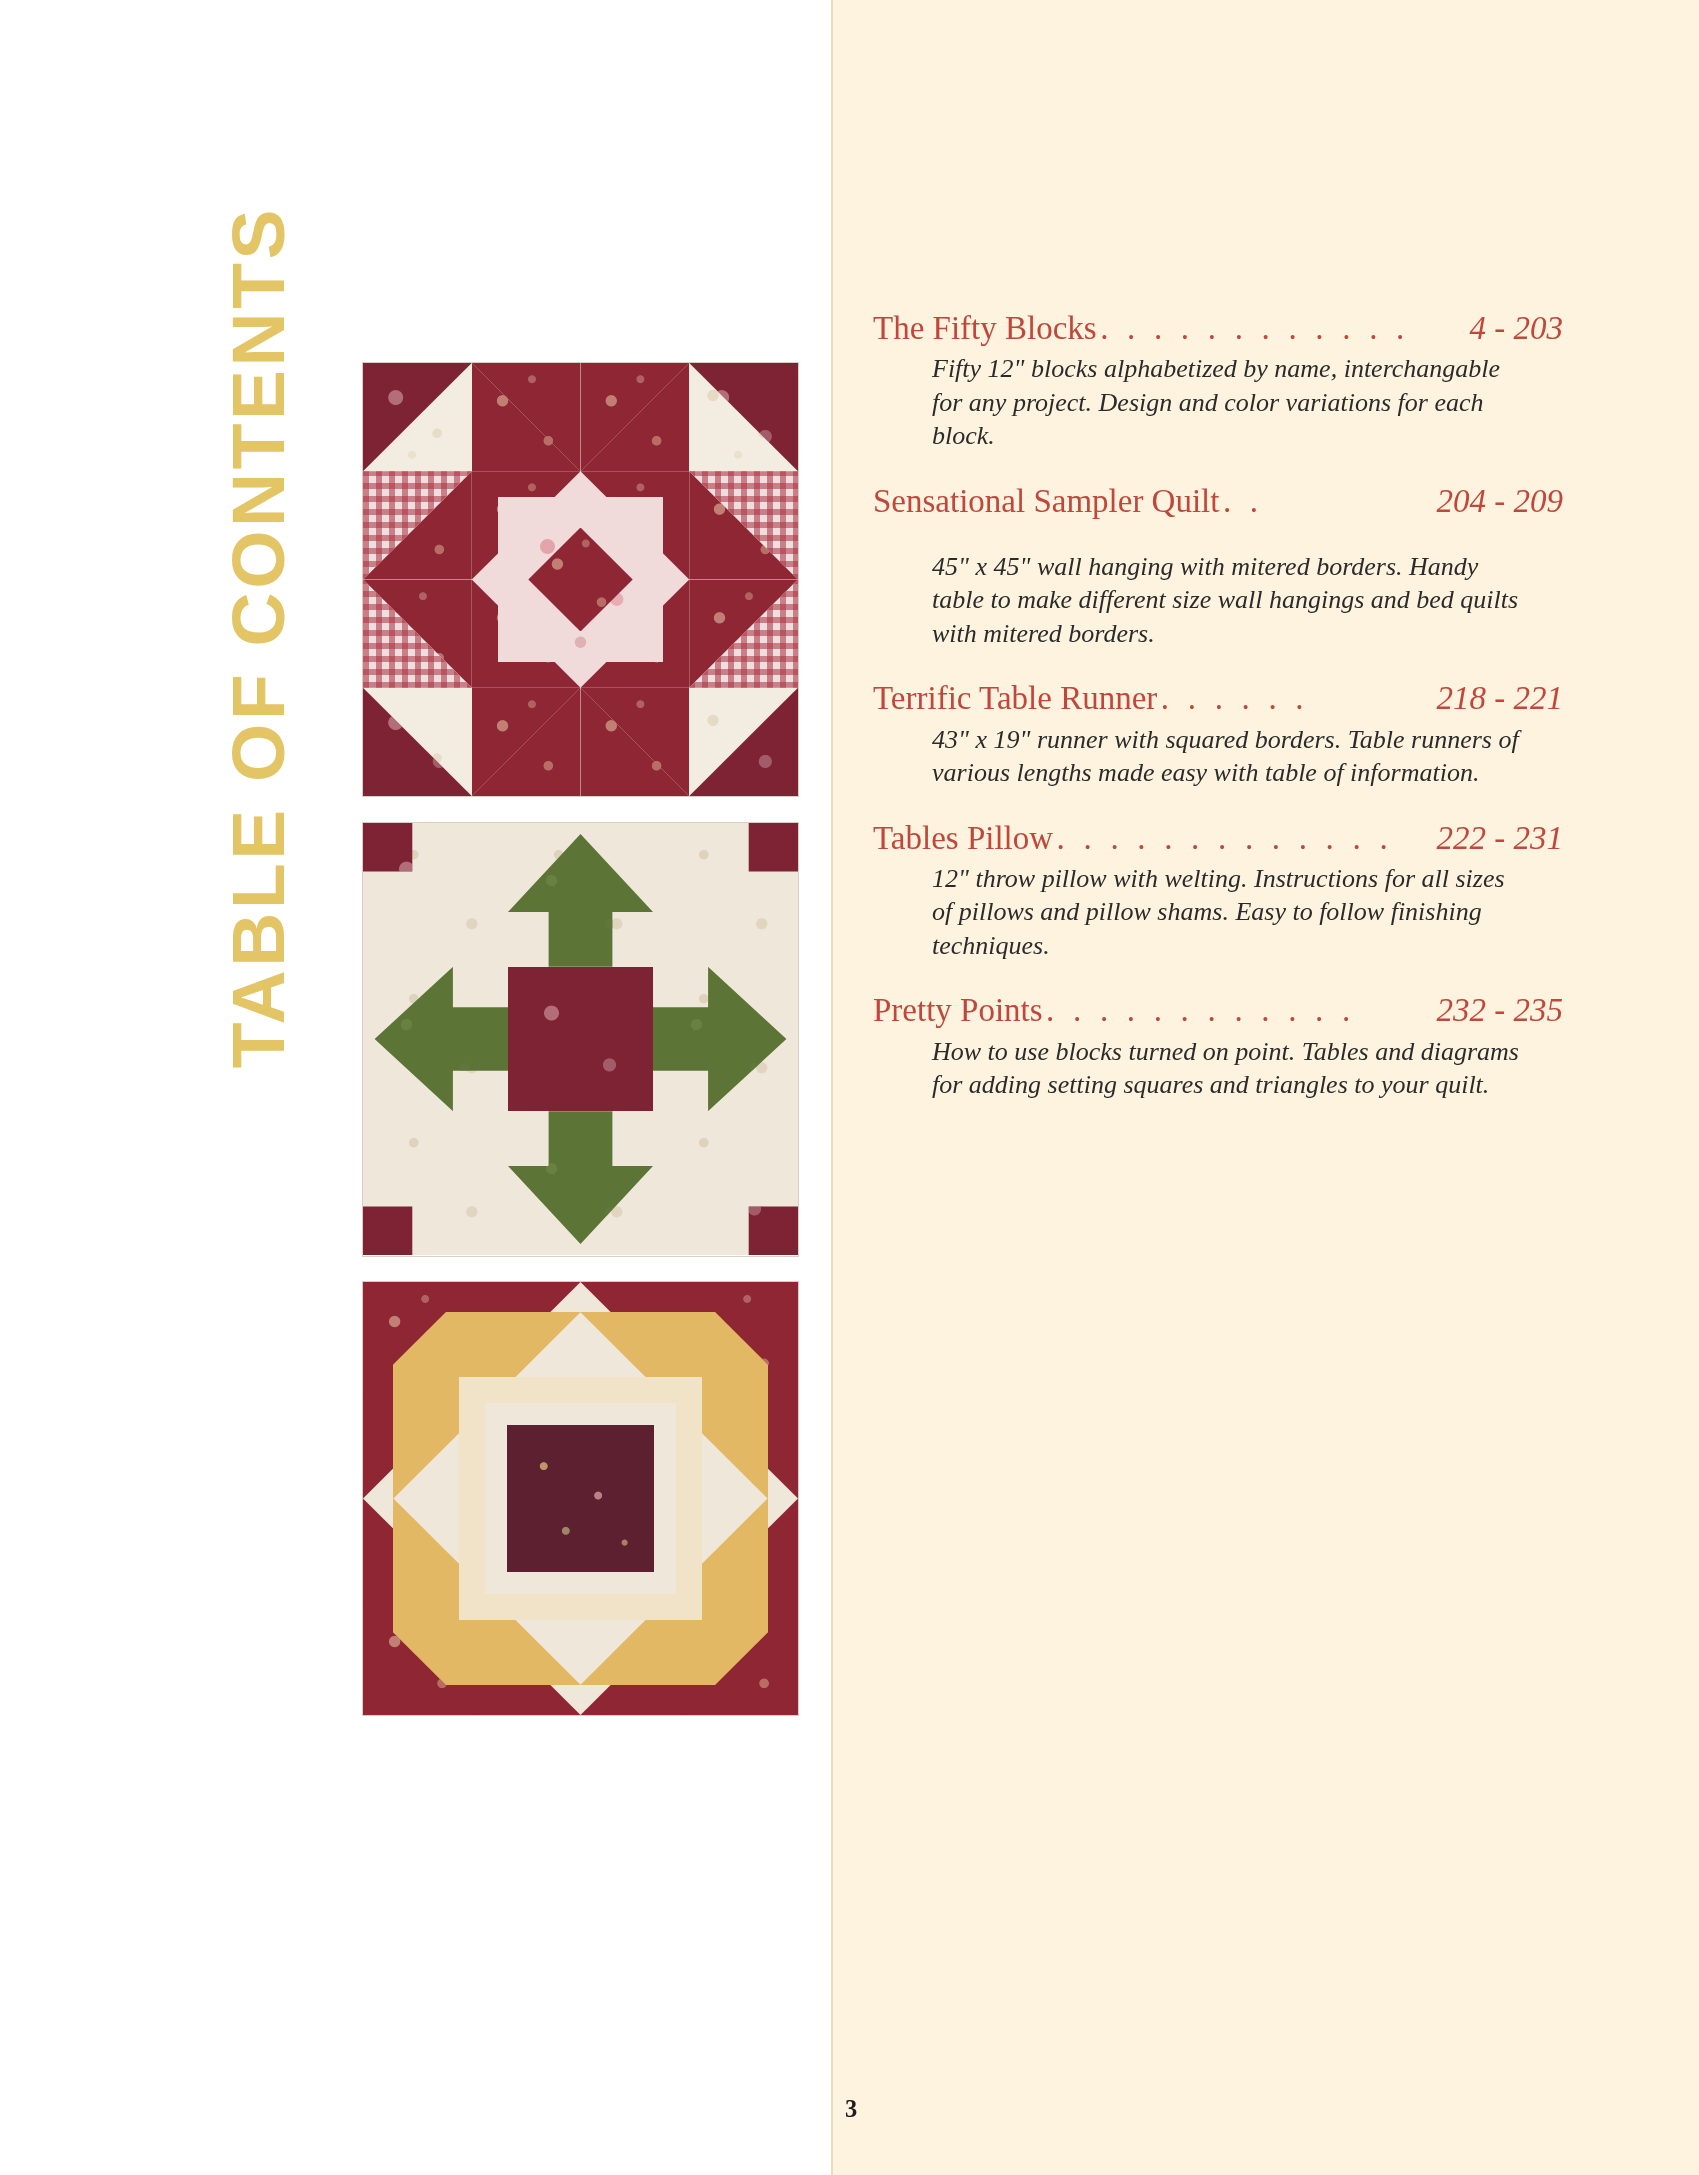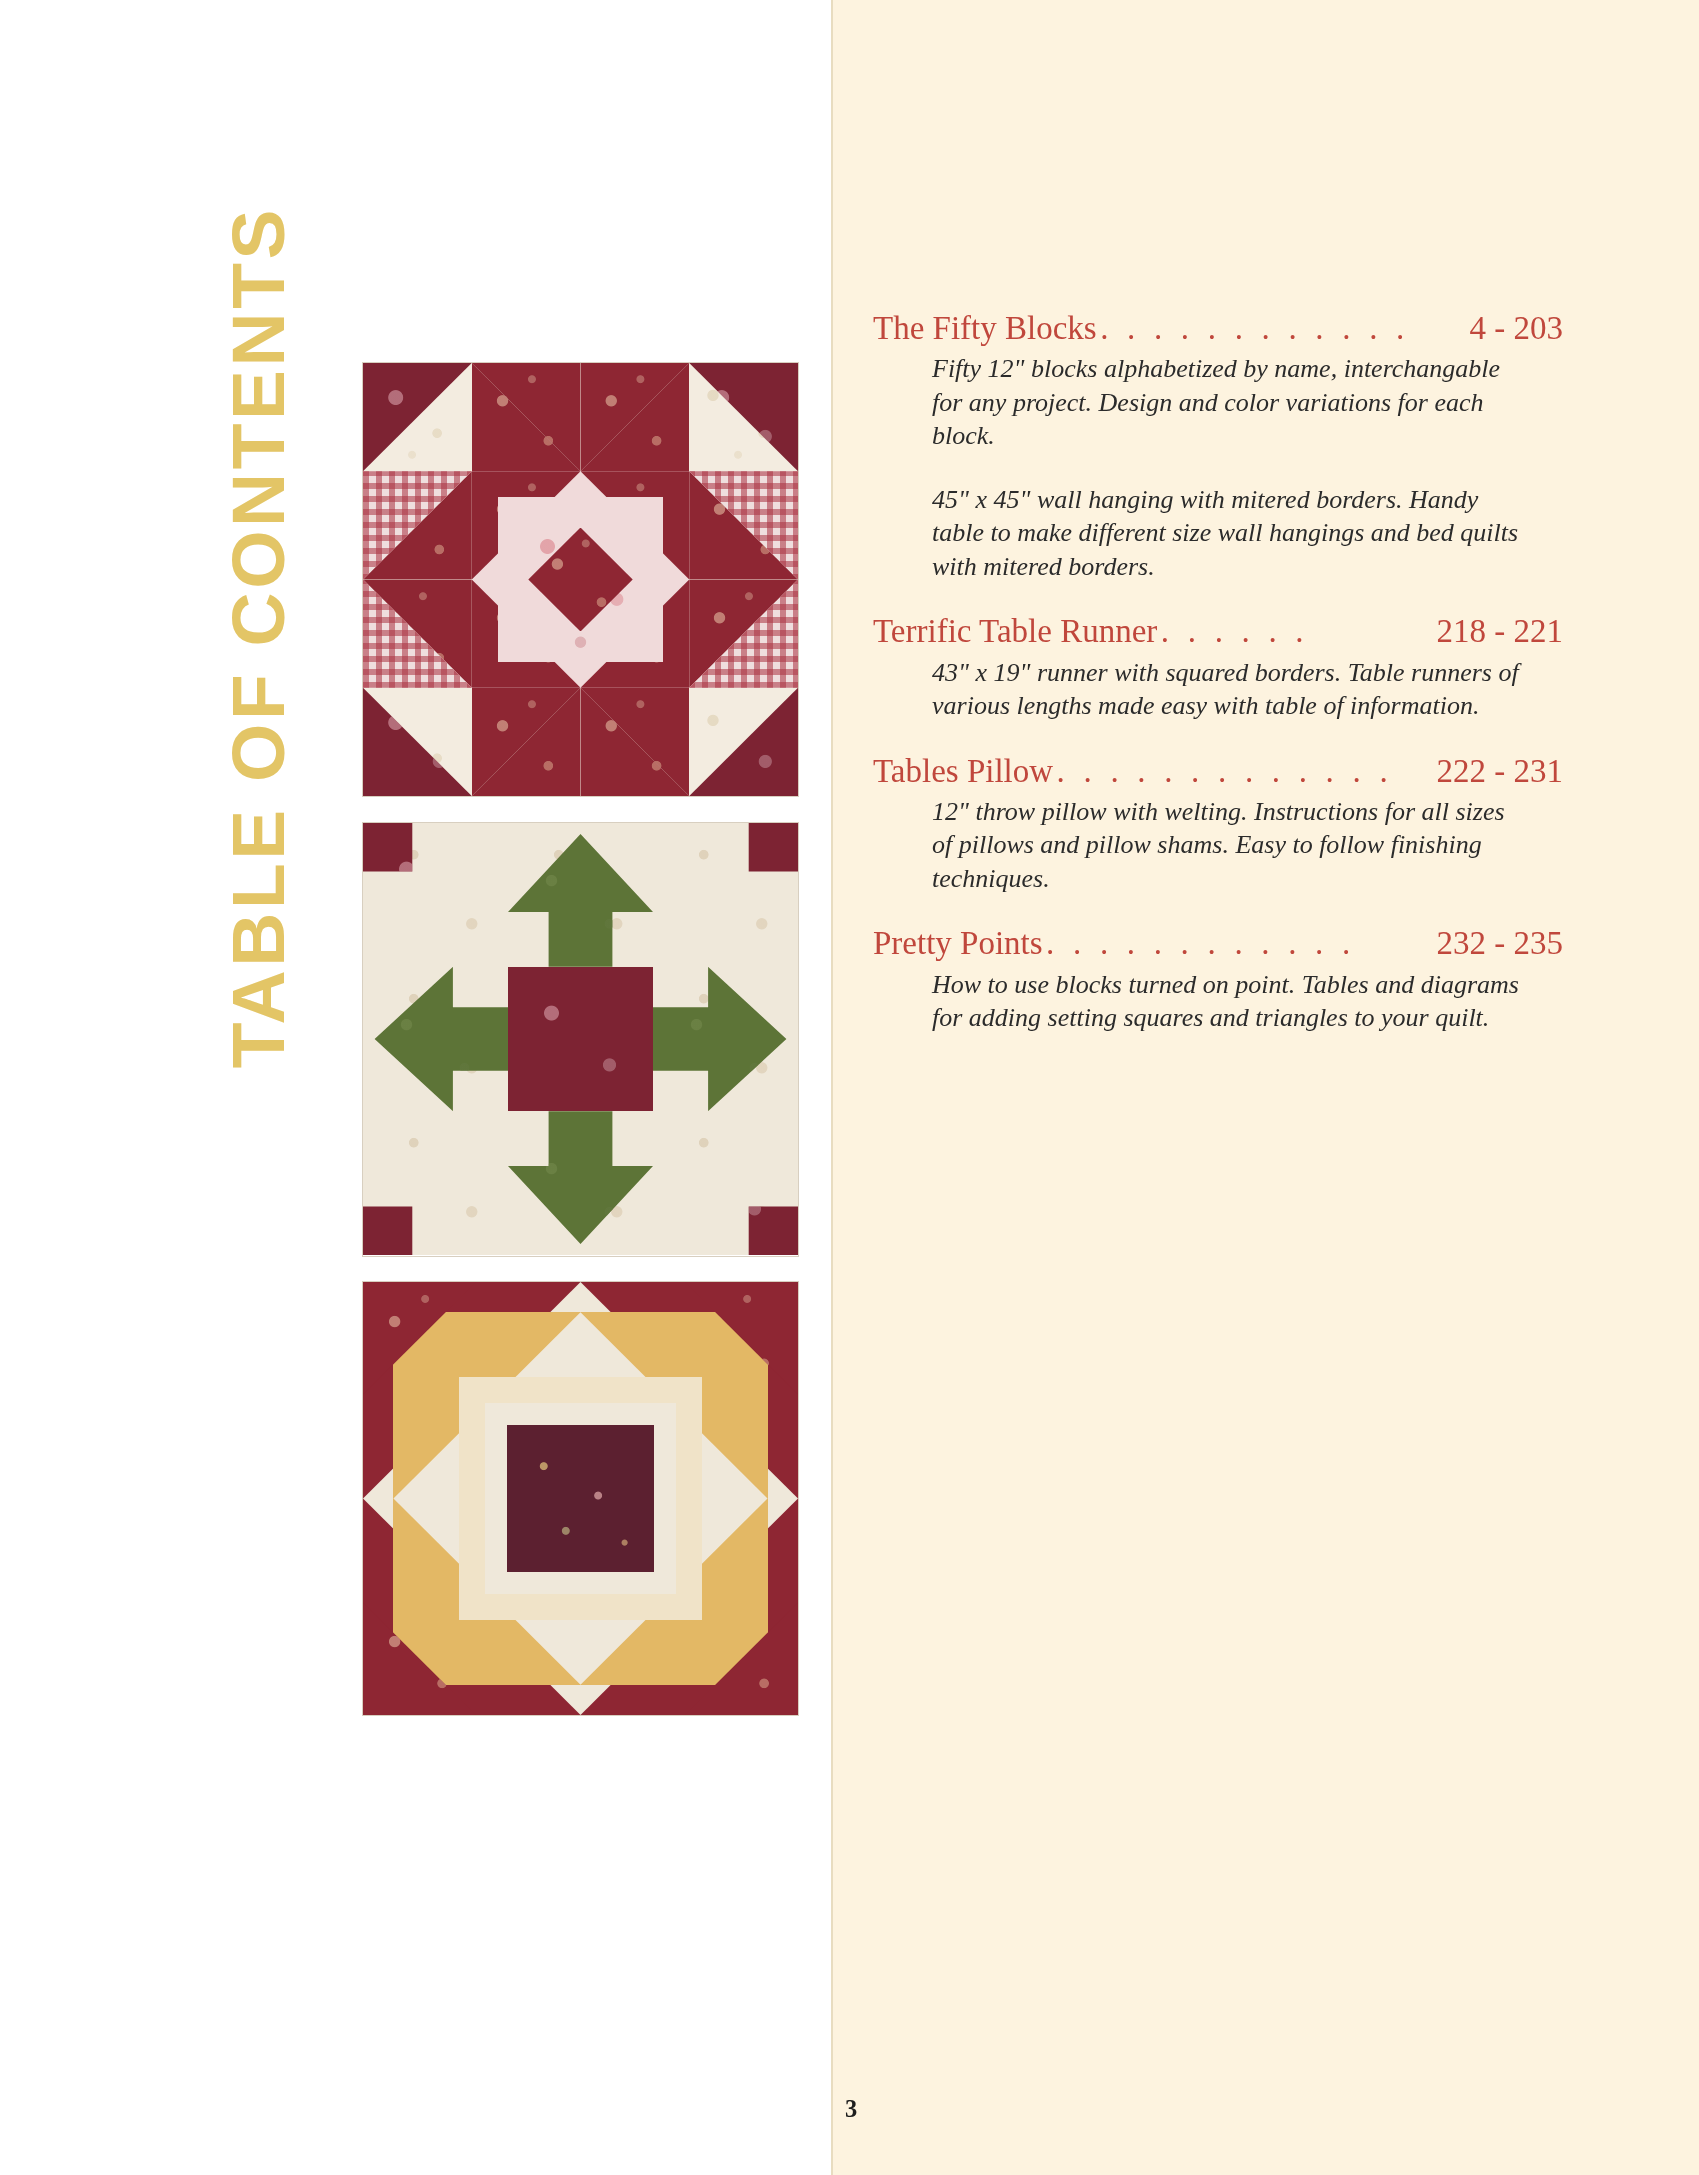--- a/index.html
+++ b/index.html
@@ -173,21 +173,21 @@
   .entry-title { flex: 0 0 auto; }
   .entry-dots {
     flex: 1 1 auto;
     overflow: hidden;
     white-space: nowrap;
     letter-spacing: 5.2px;
     margin: 0 3.5px;
     color: #c0473c;
     font-size: 33px;
   }
-  .entry-pages { flex: 0 0 auto; }
+  .entry-pages { flex: 0 0 auto; font-style: italic; }
   .entry-desc {
     margin: 5.2px 0 0 59px;
     font-style: italic;
     font-size: 26px;
     line-height: 1.29;
     color: #2b2b2b;
     max-width: 594px;
   }
 
   
@@ -335,20 +335,25 @@
     <div class="entry">
       <div class="entry-head">
         <span class="entry-title">The Fifty Blocks</span>
         <span class="entry-dots">. . . . . . . . . . . .</span>
         <span class="entry-pages">4 - 203</span>
       </div>
       <div class="entry-desc">Fifty 12" blocks alphabetized by name, interchangable for any project. Design and color variations for each block.</div>
     </div>
 
     <div class="entry">
+      <div class="entry-head">
+        <span class="entry-title">Sensational Sampler Quilt</span>
+        <span class="entry-dots">. .</span>
+        <span class="entry-pages">204 - 209</span>
+      </div>
     </div>
 
     <div class="entry">
       <div class="entry-desc">45" x 45" wall hanging with mitered borders. Handy table to make different size wall hangings and bed quilts with mitered borders.</div>
     </div>
 
     <div class="entry">
       <div class="entry-head">
         <span class="entry-title">Terrific Table Runner</span>
         <span class="entry-dots">. . . . . .</span>

